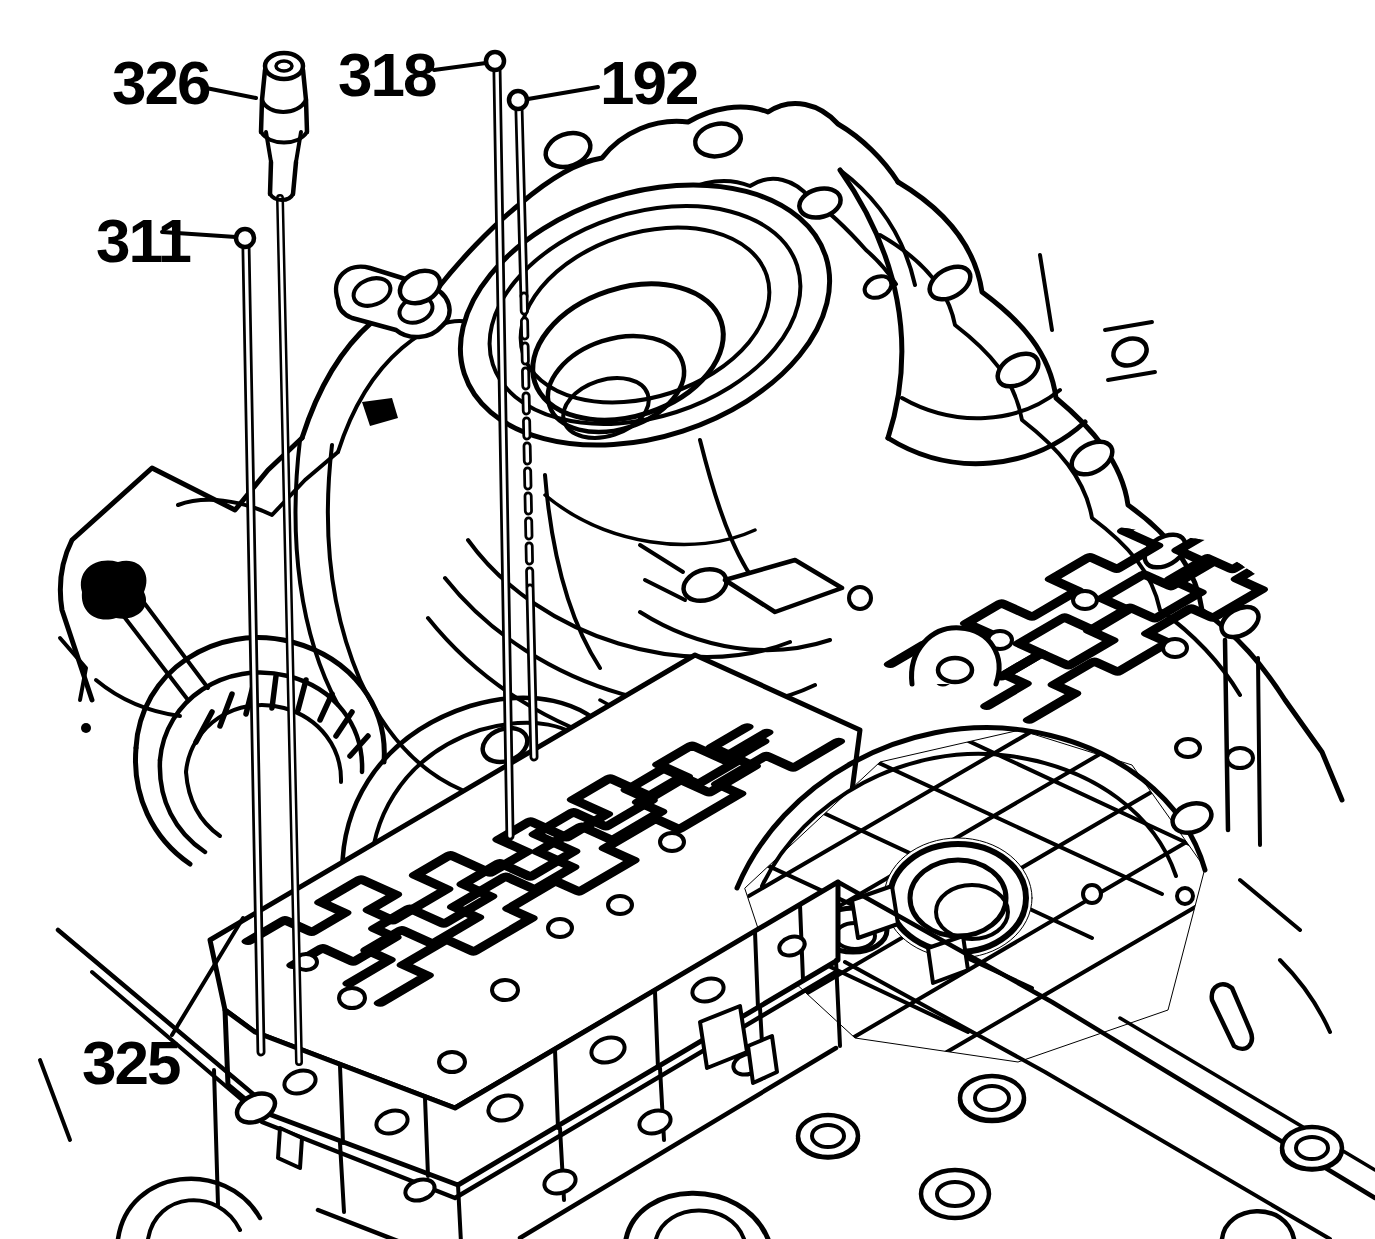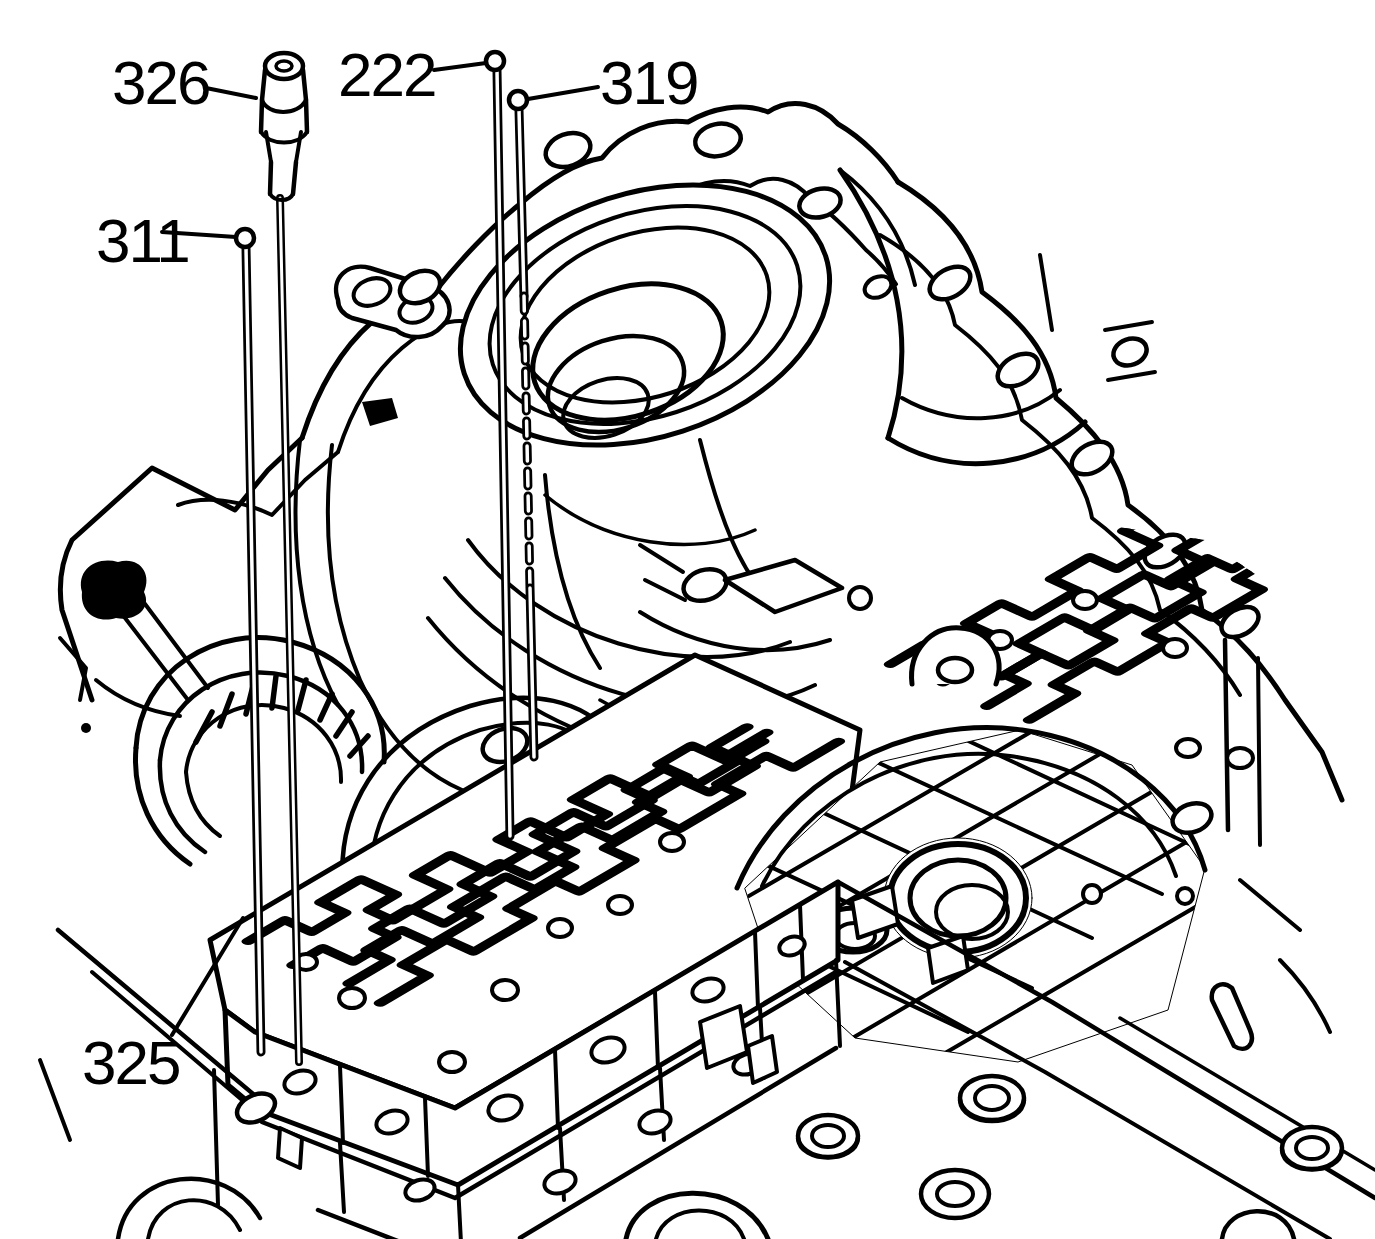--- a/index.html
+++ b/index.html
@@ -1,19 +1,19 @@
 <!DOCTYPE html>
 <html><head>
 <meta charset="utf-8">
 <style>
   html,body{margin:0;padding:0;background:#ffffff;}
   #stage{position:relative;width:1375px;height:1239px;background:#fff;overflow:hidden;
          font-family:"Liberation Sans", sans-serif;}
   #art{position:absolute;left:0;top:0;}
-  .callout{position:absolute;font-weight:400;font-size:62px;line-height:1;color:#000;
+  .callout{position:absolute;font-weight:700;font-size:62px;line-height:1;color:#000;
            letter-spacing:-2px;user-select:none;}
   #c326{left:112px;top:52px;}
   #c318{left:338px;top:44px;}
   #c319{left:600px;top:52px;}
   #c311{left:96px;top:210px;text-align:center;}
   #c325{left:82px;top:1032px;}
   
   svg *{stroke-linejoin:round;stroke-linecap:round;}
   path,ellipse,circle,polygon,line{fill:none;stroke:#000;}
   .s5{stroke-width:5;} .s45{stroke-width:4.5;} .s4{stroke-width:4;} .s35{stroke-width:3.5;}
@@ -334,18 +334,18 @@
     <circle class="s45 w" cx="495" cy="61" r="9"></circle>
     <path class="s4" d="M 598,87 L 528,99"></path>
     <circle class="s45 w" cx="518" cy="100" r="9"></circle>
     <path class="s4" d="M 162,232 L 236,237"></path>
     <circle class="s45 w" cx="245" cy="238" r="9"></circle>
     <path class="s4" d="M 172,1035 L 243,918"></path>
   </g>
 </svg>
 
 <div id="c326" class="callout">326</div>
-<div id="c318" class="callout">222</div>
-<div id="c319" class="callout">319</div>
+<div id="c318" class="callout">318</div>
+<div id="c319" class="callout">192</div>
 <div id="c311" class="callout">311</div>
 <div id="c325" class="callout">325</div>
 
 </div>
 
 </body></html>

